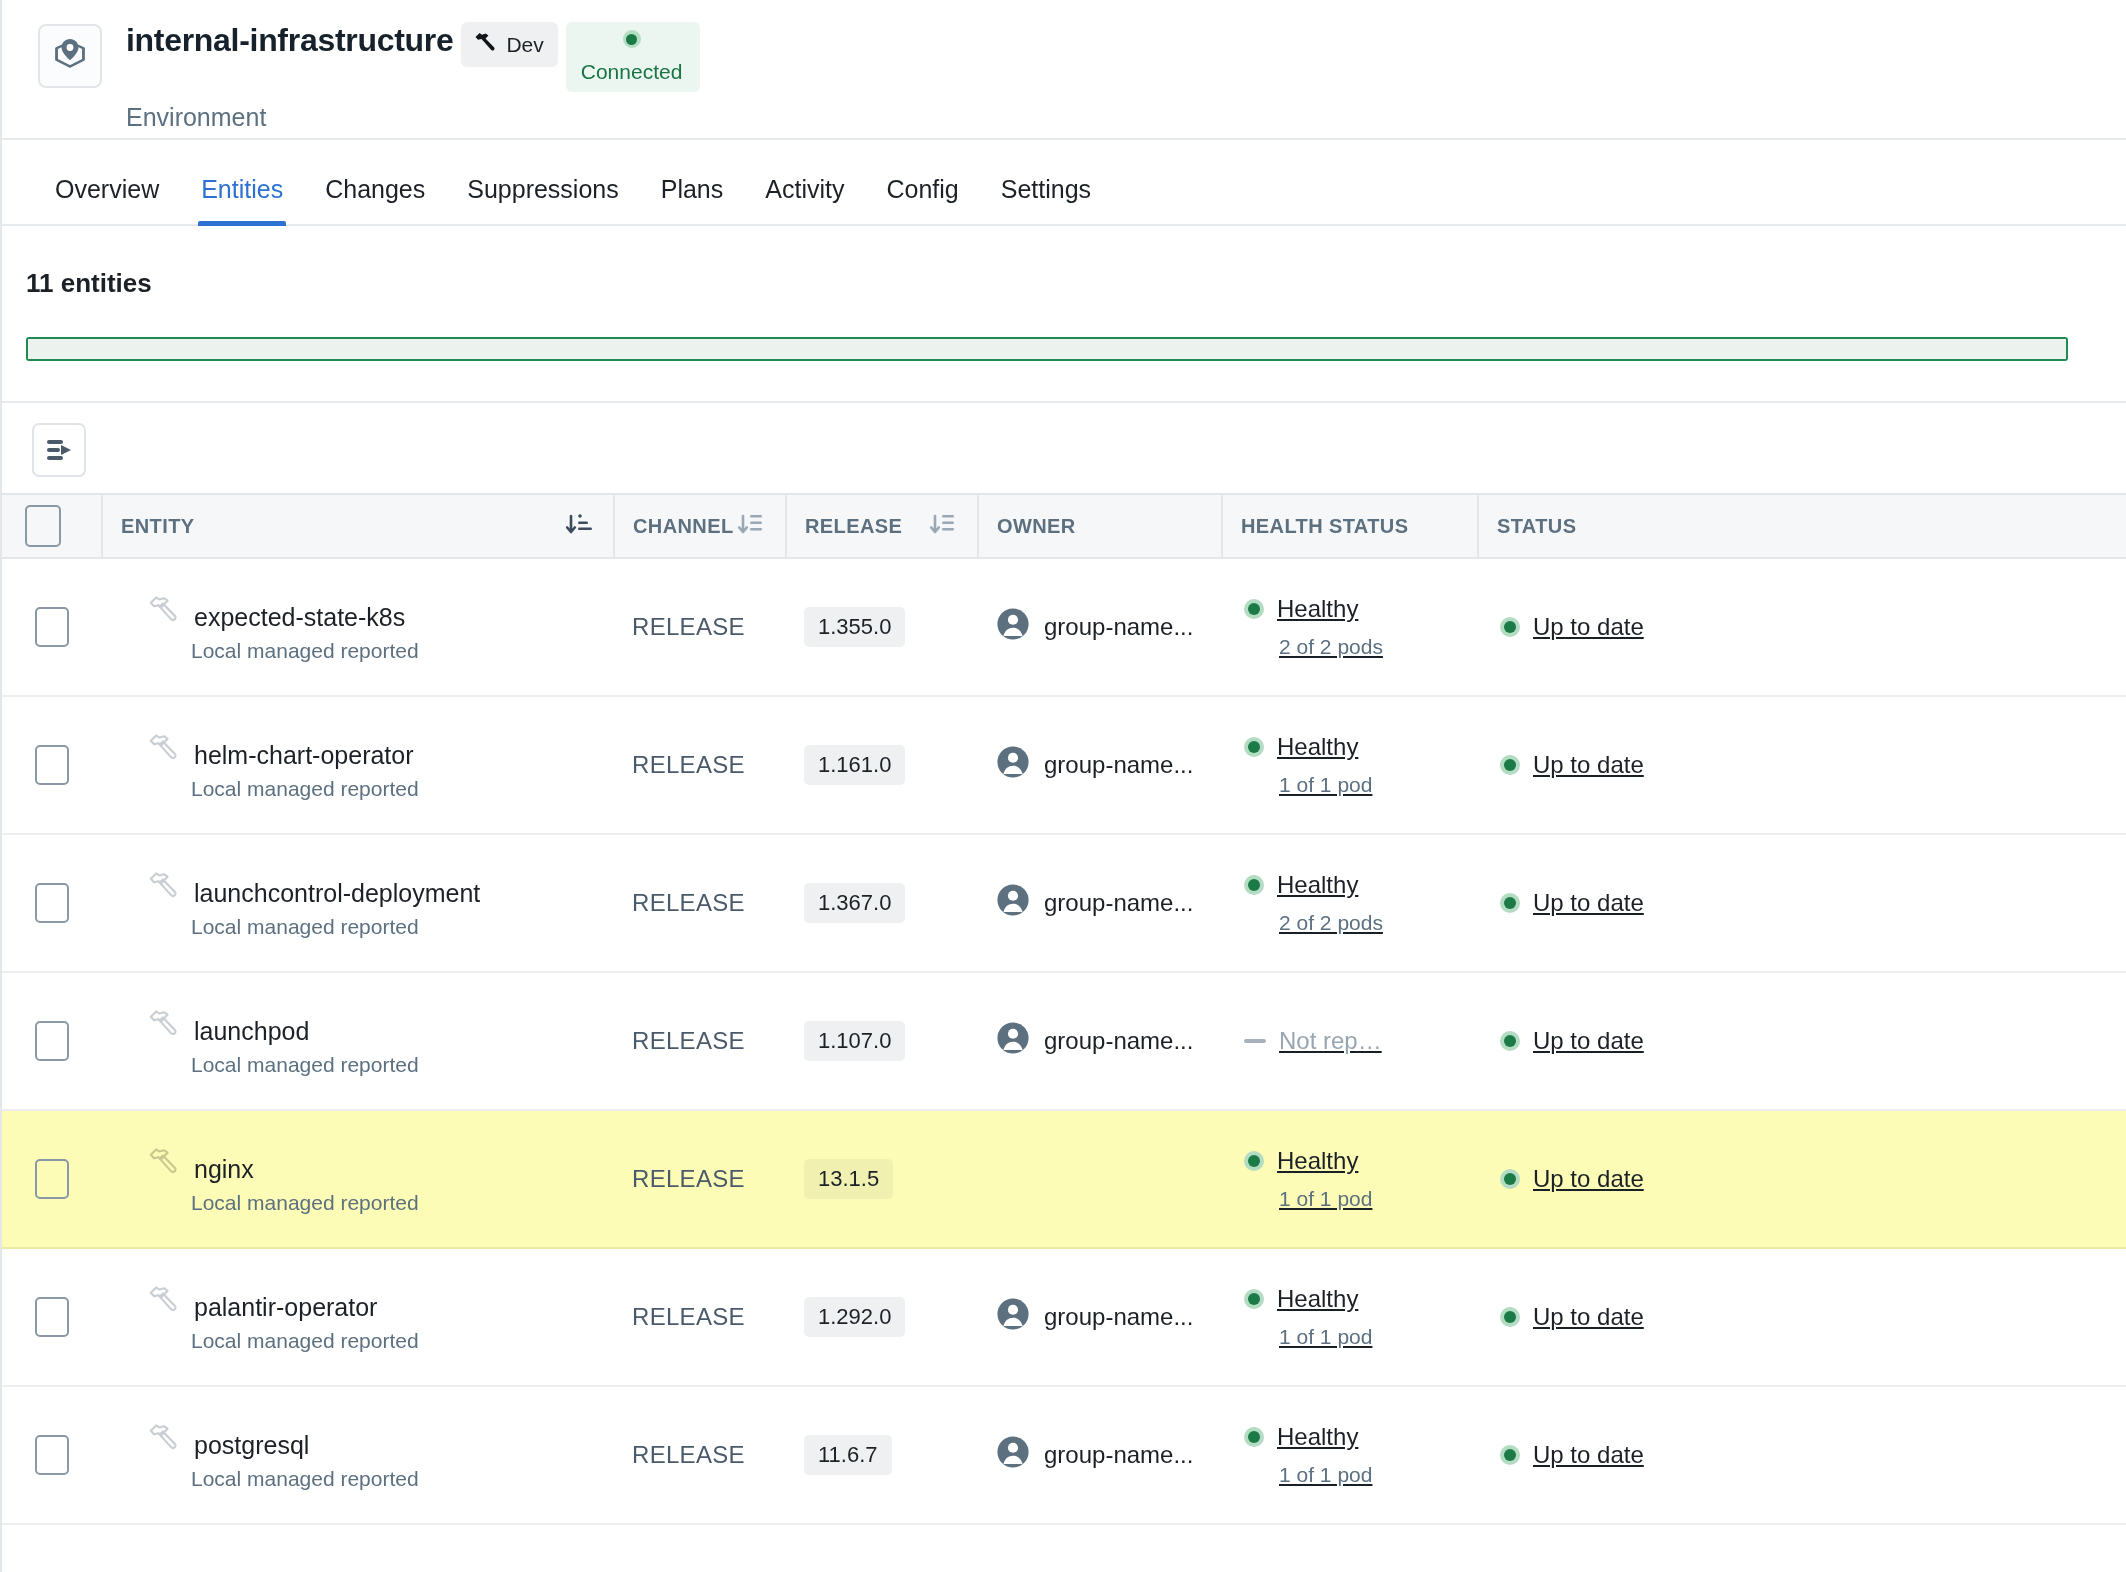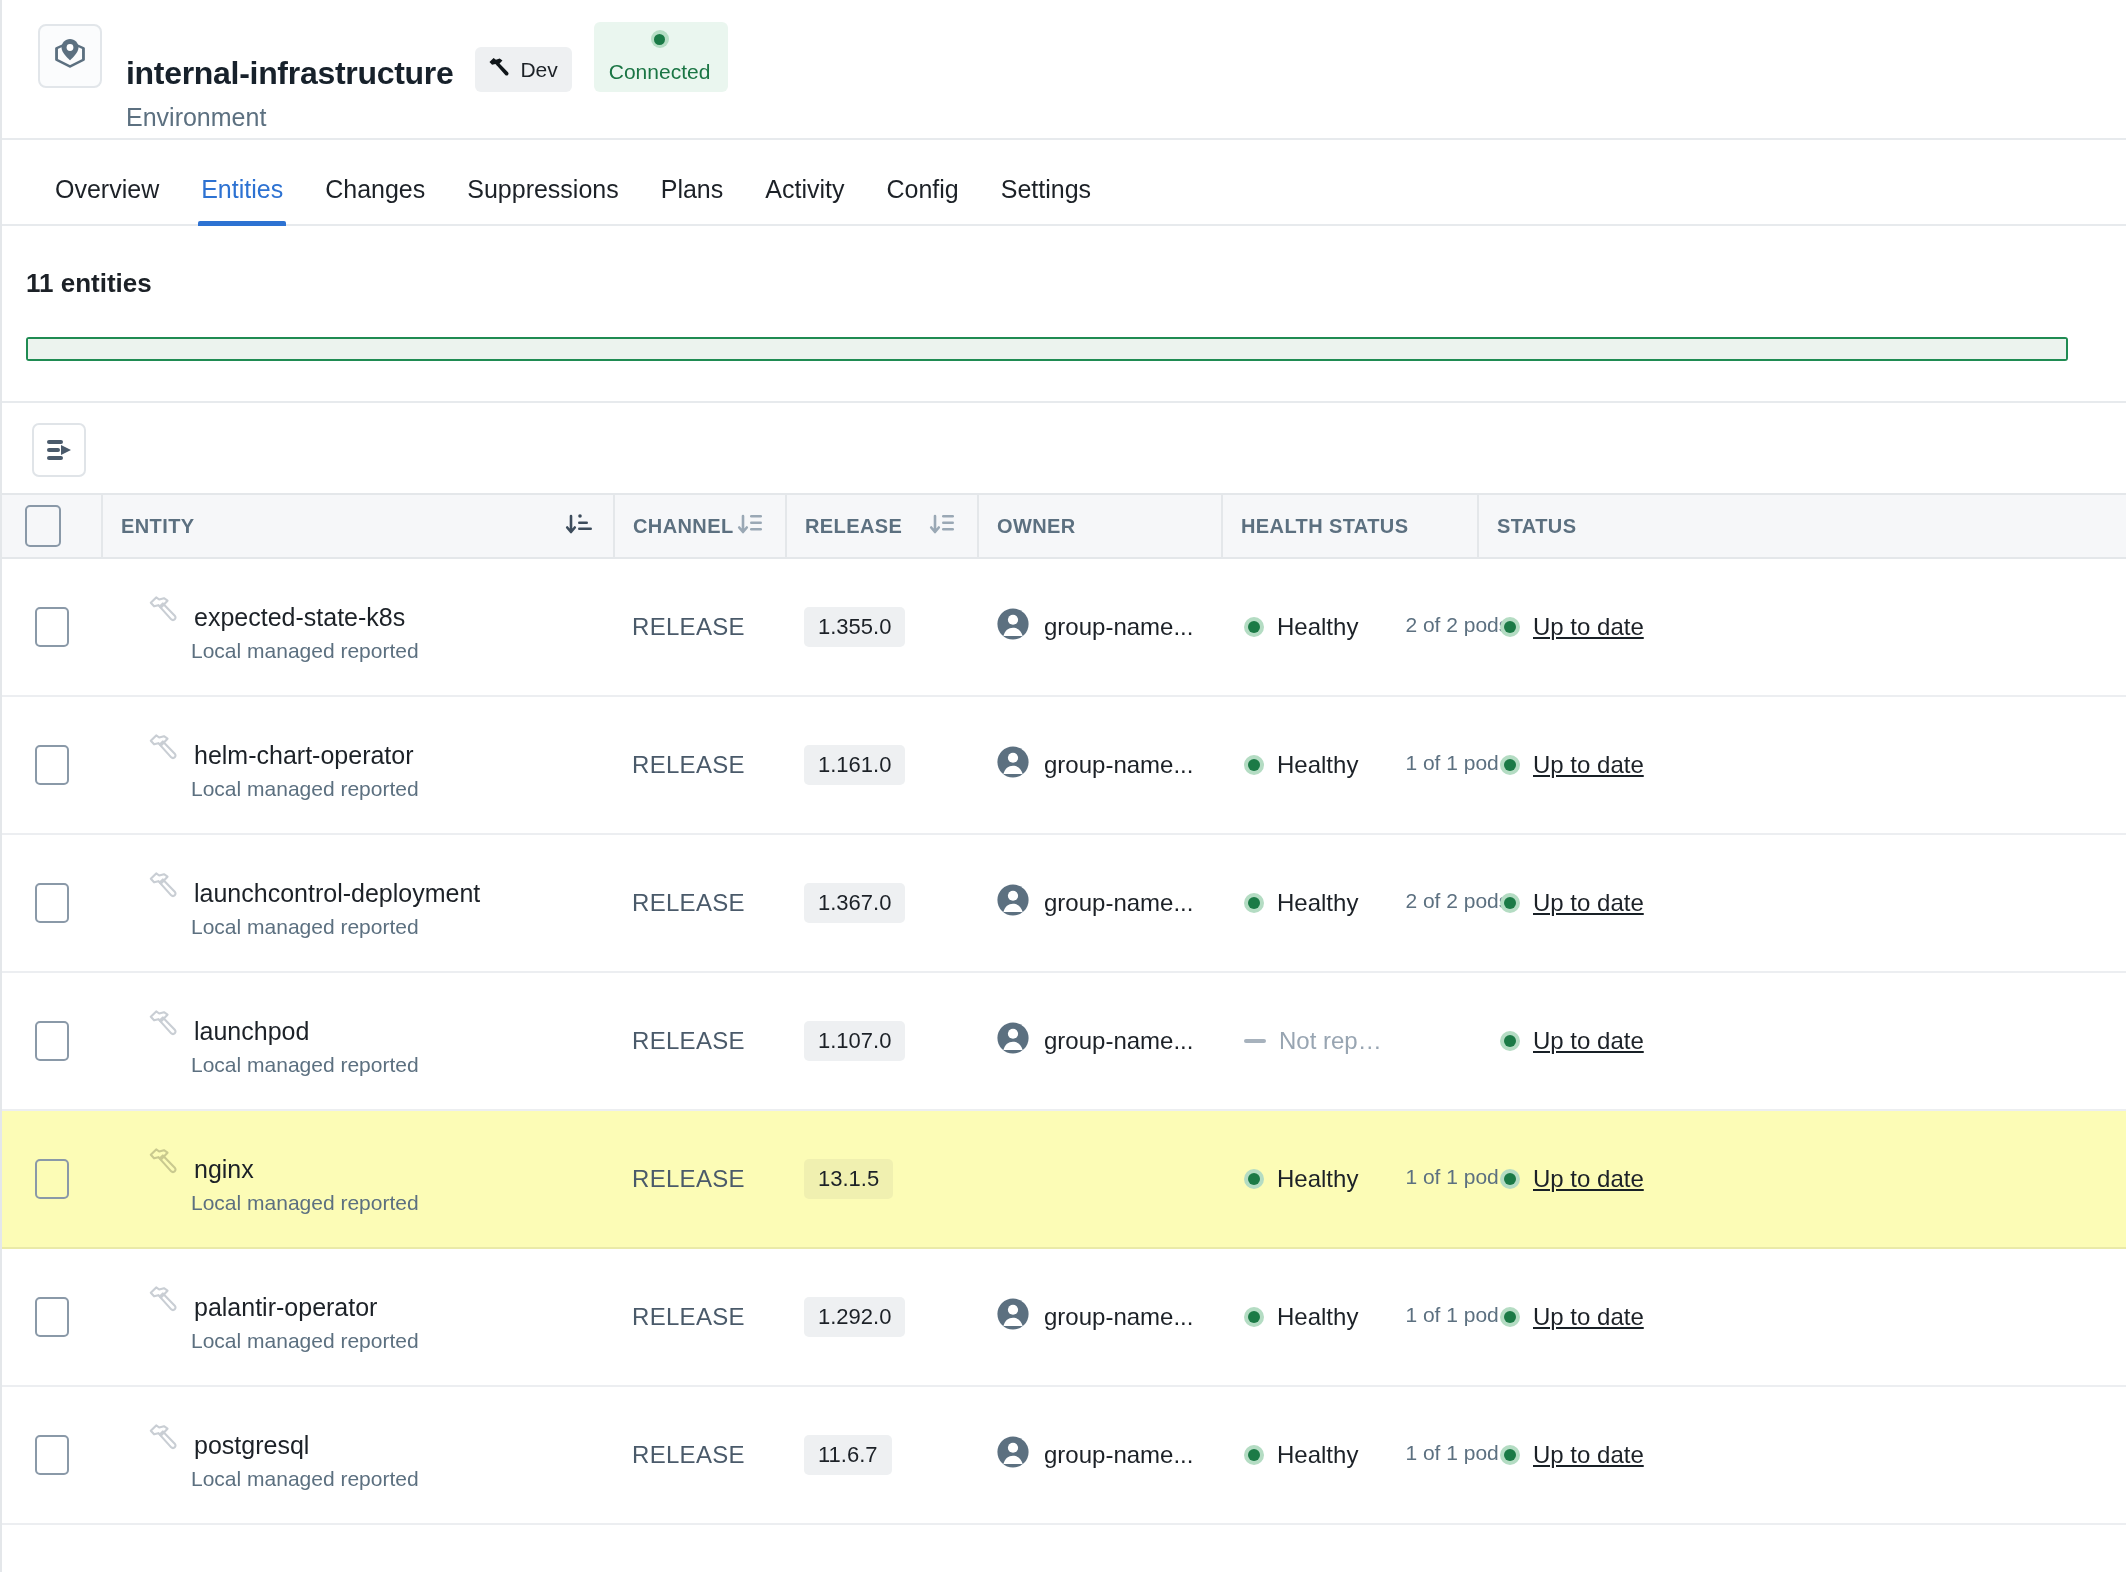--- a/index.html
+++ b/index.html
@@ -31,21 +31,21 @@
   .env-icon {
     width: 64px; height: 64px;
     border: 2px solid #e2e6ea;
     border-radius: 8px;
     background: #fbfcfd;
     display: flex; align-items: center; justify-content: center;
     flex: none;
     margin-top: 2px;
   }
   .header-text { margin-left: 24px; }
-  .title-row { display: flex; align-items: flex-end; gap: 22px; }
+  .title-row { display: flex; align-items: flex-start; gap: 8px; }
   .env-title {
     font-size: 32px;
     font-weight: bold;
     letter-spacing: -0.3px;
     color: #17212b;
     white-space: nowrap;
   }
   .badge-dev {
     display: inline-flex; align-items: center; gap: 8px;
     background: #eef0f2;
@@ -197,21 +197,21 @@
     border-radius: 5px;
     padding: 7px 14px;
     font-size: 22px;
     color: #1c2127;
   }
   tr.row-highlight .release-chip { background: #f0f0b0; }
 
   .owner-cell { display: flex; align-items: center; gap: 14px; }
   .owner-name { font-size: 24px; color: #1c2127; white-space: nowrap; }
 
-  .status-cell { display: flex; flex-direction: row; gap: 12px; }
+  .status-cell { display: flex; flex-direction: column; gap: 12px; text-decoration: underline; }
   .status-line { display: flex; align-items: center; gap: 13px; }
   .status-text { font-size: 24px; color: #1c2127; white-space: nowrap; }
   .status-text.muted { color: #98a5b2; }
   .status-sub { font-size: 21px; color: #5c7080; padding-left: 35px; white-space: nowrap; }
 
   .dot-outer {
     width: 20px; height: 20px; border-radius: 50%;
     background: #b4dcc3; flex: none;
     display: flex; align-items: center; justify-content: center;
   }

